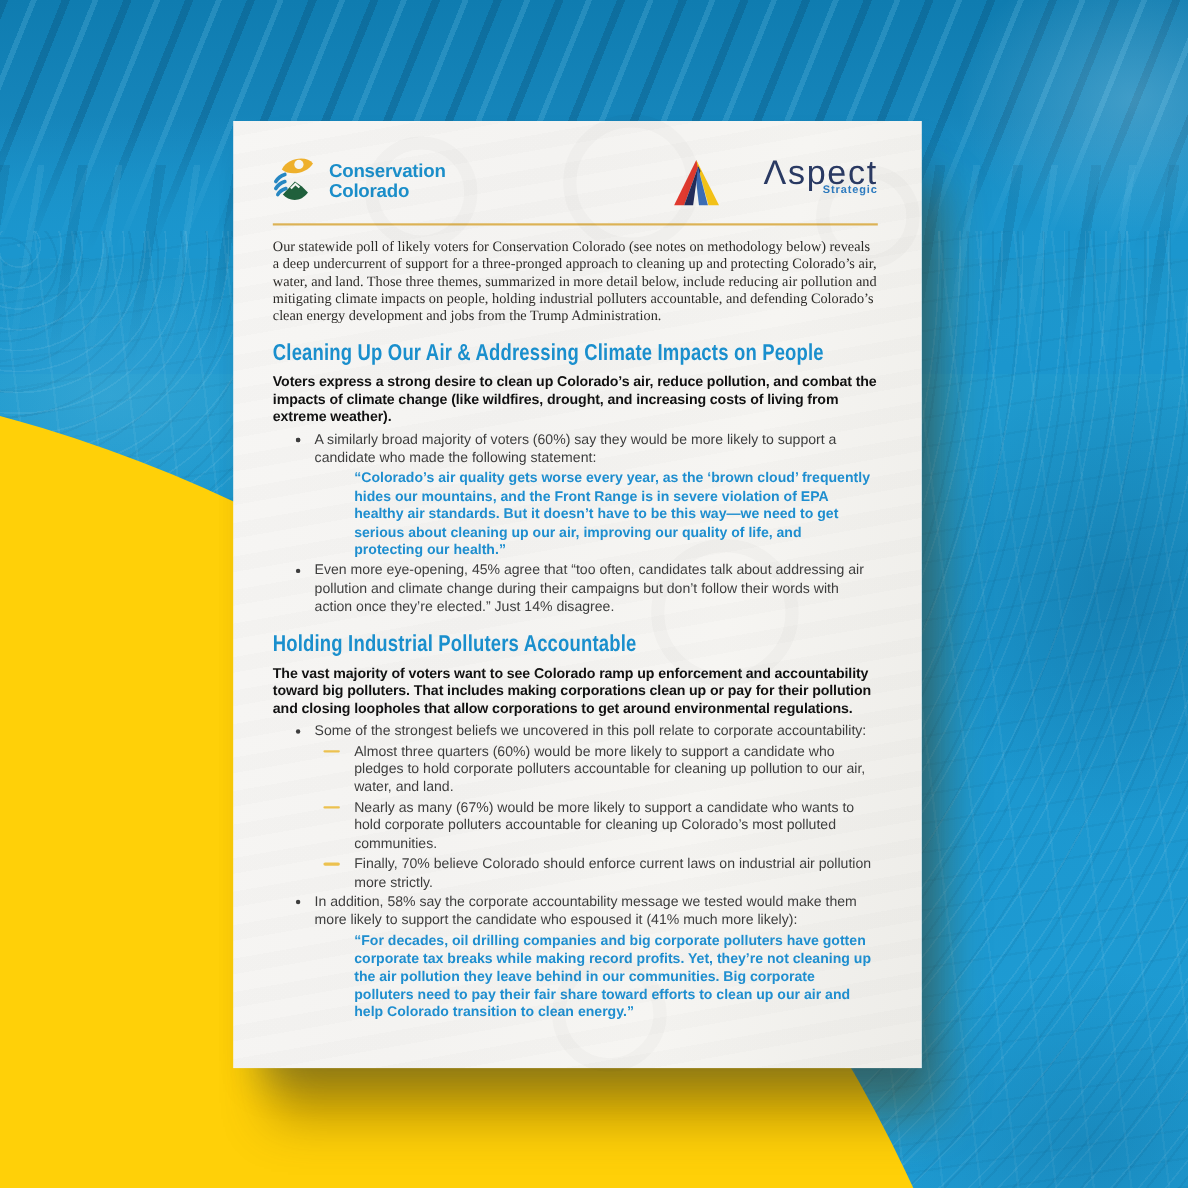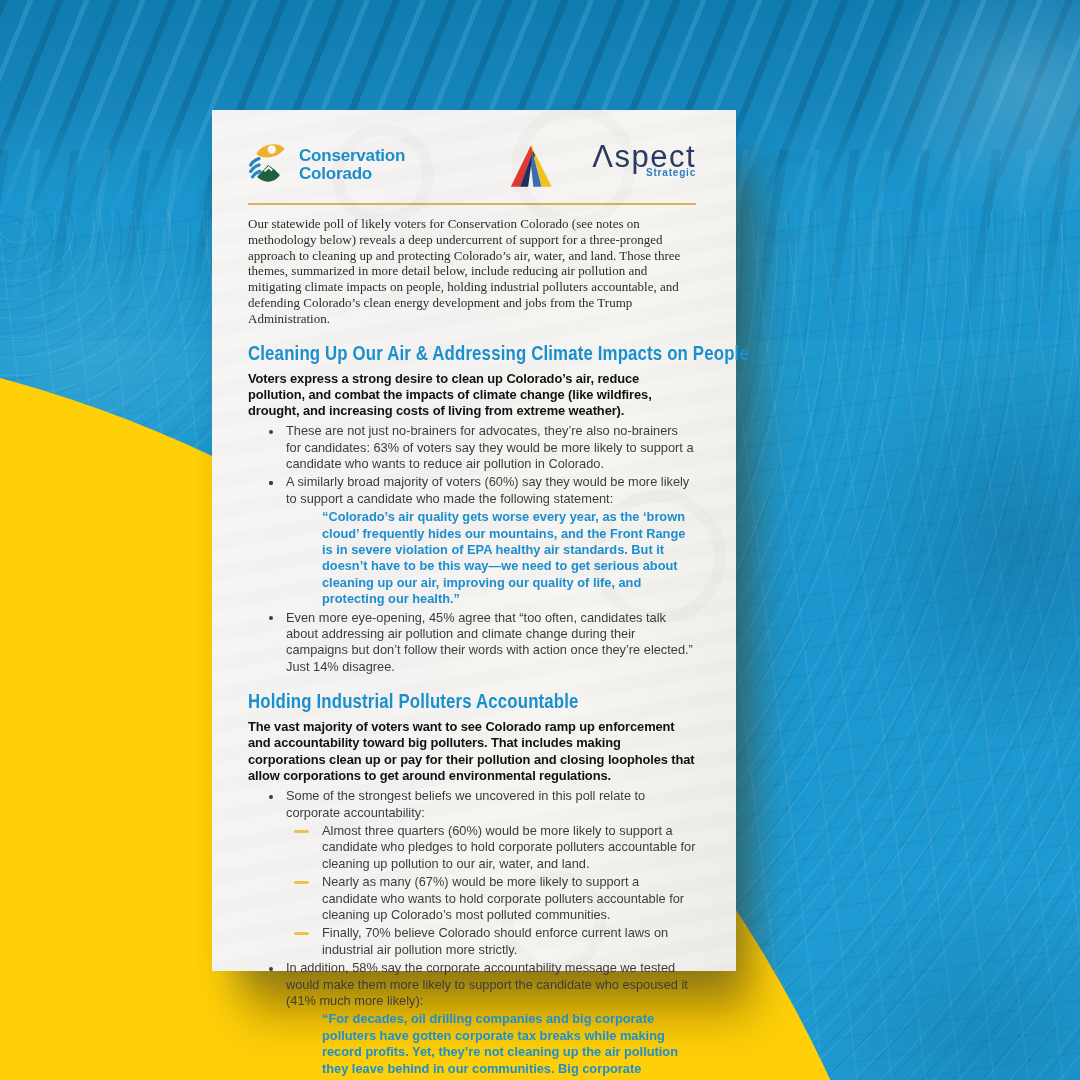--- a/index.html
+++ b/index.html
@@ -32,21 +32,21 @@
   .patch.p3{left:-80px;top:240px;width:360px;height:240px;
       background:radial-gradient(closest-side,rgba(140,212,238,.18),rgba(140,212,238,0));}
   .patch.p4{left:780px;top:880px;width:420px;height:320px;
       background:radial-gradient(closest-side,rgba(6,70,108,.22),rgba(6,70,108,0));}
 
   
   .yellow-circle{position:absolute;left:-1613px;top:334px;width:2560px;height:2560px;
       border-radius:50%;background:#ffd008;}
 
   
-  .paper{position:absolute;left:212px;top:110px;width:524px;height:861px;
+  .paper{position:absolute;left:212px;top:110px;width:626px;height:861px;
       box-sizing:border-box;padding:30px 40px 1px 36px;
       background:
         repeating-linear-gradient(170deg,rgba(0,0,0,.012) 0 14px,rgba(255,255,255,.02) 14px 30px),
         linear-gradient(100deg,#f7f6f4 0%,#f4f3f1 38%,#f6f5f2 68%,#edece8 100%);
       box-shadow:14px 22px 34px -10px rgba(15,45,70,.32),
                  26px 54px 42px -8px rgba(96,72,2,.42);}
   .wm{position:absolute;border-radius:50%;border:12px solid rgba(40,40,40,.022);}
   .wm.w1{left:120px;top:14px;width:78px;height:78px;}
   .wm.w2{left:300px;top:-6px;width:100px;height:100px;}
   .wm.w3{left:530px;top:40px;width:70px;height:70px;}
@@ -145,24 +145,20 @@
     <div class="rule"></div>
 
     <p class="intro">Our statewide poll of likely voters for Conservation Colorado (see notes on methodology below) reveals a deep undercurrent of support for a three-pronged approach to cleaning up and protecting Colorado’s air, water, and land. Those three themes, summarized in more detail below, include reducing air pollution and mitigating climate impacts on people, holding industrial polluters accountable, and defending Colorado’s clean energy development and jobs from the Trump Administration.</p>
 
     <div>
       <div class="h2">Cleaning Up Our Air &amp; Addressing Climate Impacts on People</div>
       <div class="lead">Voters express a strong desire to clean up Colorado’s air, reduce pollution, and combat the impacts of climate change (like wildfires, drought, and increasing costs of living from extreme weather).</div>
       <div class="list">
         <div class="li l1">
           <span class="dot"></span>
-          <span>These are not just no-brainers for advocates, they’re also no-brainers for candidates: 63% of voters say they would be more likely to support a candidate who wants to reduce air pollution in Colorado.</span>
-        </div>
-        <div class="li l1">
-          <span class="dot"></span>
         </div>
         <div class="li l1">
           <span class="dot"></span>
           <span>A similarly broad majority of voters (60%) say they would be more likely to support a candidate who made the following statement:</span>
         </div>
         <div class="quote">“Colorado’s air quality gets worse every year, as the ‘brown cloud’ frequently hides our mountains, and the Front Range is in severe violation of EPA healthy air standards. But it doesn’t have to be this way—we need to get serious about cleaning up our air, improving our quality of life, and protecting our health.”</div>
         <div class="li l1">
           <span class="dot"></span>
           <span>Even more eye-opening, 45% agree that “too often, candidates talk about addressing air pollution and climate change during their campaigns but don’t follow their words with action once they’re elected.” Just 14% disagree.</span>
         </div>

